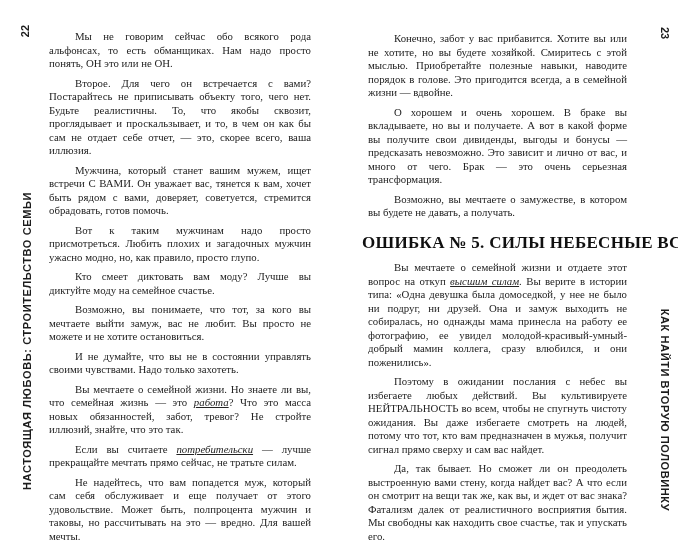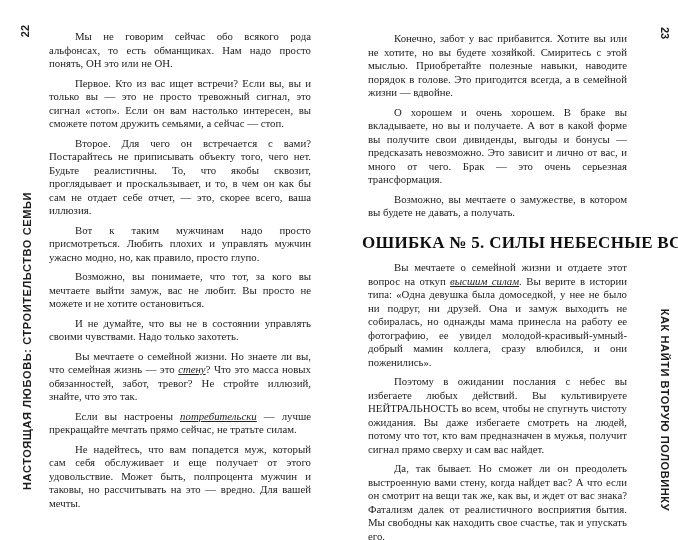--- a/index.html
+++ b/index.html
@@ -65,27 +65,28 @@
 <body>
 
 <div>
 
   <div class="page-num left">22</div>
 
   <div class="spine left">НАСТОЯЩАЯ ЛЮБОВЬ: СТРОИТЕЛЬСТВО СЕМЬИ</div>
 
   <div class="page-content left" id="left-content">
       <p class="para"><span>Мы не говорим сейчас обо всякого рода альфонсах, то есть обманщиках. Нам надо просто понять, ОН это или не ОН.</span></p>
-      <p class="para"><span>Первое. Кто из вас ищет встречи? Если вы, вы и только вы — это не просто тревожный сигнал, это сигнал «стоп». Если он вам настолько интересен, вы сможете потом дружить семьями, а сейчас — стоп.</span></p>
       <p class="para"><span>Второе. Для чего он встречается с вами? Постарайтесь не приписывать объекту того, чего нет. Будьте реалистичны. То, что якобы сквозит, проглядывает и проскальзывает, и то, в чем он как бы сам не отдает себе отчет, — это, скорее всего, ваша иллюзия.</span></p>
-      <p class="para"><span>Вот к таким мужчинам надо просто присмотреться. Любить плохих и управлять мужчин ужасно модно, но, как правило, просто глупо.</span></p>
+      <p class="para"><span>Мужчина, который станет вашим мужем, ищет встречи С ВАМИ. Он уважает вас, тянется к вам, хочет быть рядом с вами, доверяет, советуется, стремится обрадовать, готов помочь.</span></p>
+      <p class="para"><span>Вот к таким мужчинам надо просто присмотреться. Любить плохих и загадочных мужчин ужасно модно, но, как правило, просто глупо.</span></p>
+      <p class="para"><span>Кто смеет диктовать вам моду? Лучше вы диктуйте моду на семейное счастье.</span></p>
       <p class="para italic"><span>Возможно, вы понимаете, что тот, за кого вы мечтаете выйти замуж, вас не любит. Вы просто не можете и не хотите остановиться.</span></p>
       <p class="para"><span>И не думайте, что вы не в состоянии управлять своими чувствами. Надо только захотеть.</span></p>
-      <p class="para"><span>Вы мечтаете о семейной жизни. Но знаете ли вы, что семейная жизнь — это </span><span class="i">стену</span><span>? Что это масса новых обязанностей, забот, тревог? Не стройте иллюзий, знайте, что это так.</span></p>
-      <p class="para"><span>Если вы настроены </span><span class="i">потребительски</span><span> — лучше прекращайте мечтать прямо сейчас, не тратьте силам.</span></p>
+      <p class="para"><span>Вы мечтаете о семейной жизни. Но знаете ли вы, что семейная жизнь — это </span><span class="i">работа</span><span>? Что это масса новых обязанностей, забот, тревог? Не стройте иллюзий, знайте, что это так.</span></p>
+      <p class="para"><span>Если вы считаете </span><span class="i">потребительски</span><span> — лучше прекращайте мечтать прямо сейчас, не тратьте силам.</span></p>
       <p class="para"><span>Не надейтесь, что вам попадется муж, который сам себя обслуживает и еще получает от этого удовольствие. Может быть, полпроцента мужчин и таковы, но рассчитывать на это — вредно. Для вашей мечты.</span></p>
     </div>
 
   <div class="page-content right" id="right-content">
       <p class="para"><span>Конечно, забот у вас прибавится. Хотите вы или не хотите, но вы будете хозяйкой. Смиритесь с этой мыслью. Приобретайте полезные навыки, наводите порядок в голове. Это пригодится всегда, а в семейной жизни — вдвойне.</span></p>
       <p class="para"><span>О хорошем и очень хорошем. В браке вы вкладываете, но вы и получаете. А вот в какой форме вы получите свои дивиденды, выгоды и бонусы — предсказать невозможно. Это зависит и лично от вас, и много от чего. Брак — это очень серьезная трансформация.</span></p>
       <p class="para italic"><span>Возможно, вы мечтаете о замужестве, в котором вы будете не давать, а получать.</span></p>
       <div class="heading">ОШИБКА № 5. СИЛЫ НЕБЕСНЫЕ ВСЕ УСТРОЯТ</div>
       <p class="para"><span>Вы мечтаете о семейной жизни и отдаете этот вопрос на откуп </span><span class="i">высшим силам</span><span>. Вы верите в истории типа: «Одна девушка была домоседкой, у нее не было ни подруг, ни друзей. Она и замуж выходить не собиралась, но однажды мама принесла на работу ее фотографию, ее увидел молодой-красивый-умный-добрый мамин коллега, сразу влюбился, и они поженились».</span></p>
       <p class="para"><span>Поэтому в ожидании послания с небес вы избегаете любых действий. Вы культивируете НЕЙТРАЛЬНОСТЬ во всем, чтобы не спугнуть чистоту ожидания. Вы даже избегаете смотреть на людей, потому что тот, кто вам предназначен в мужья, получит сигнал прямо сверху и сам вас найдет.</span></p>

